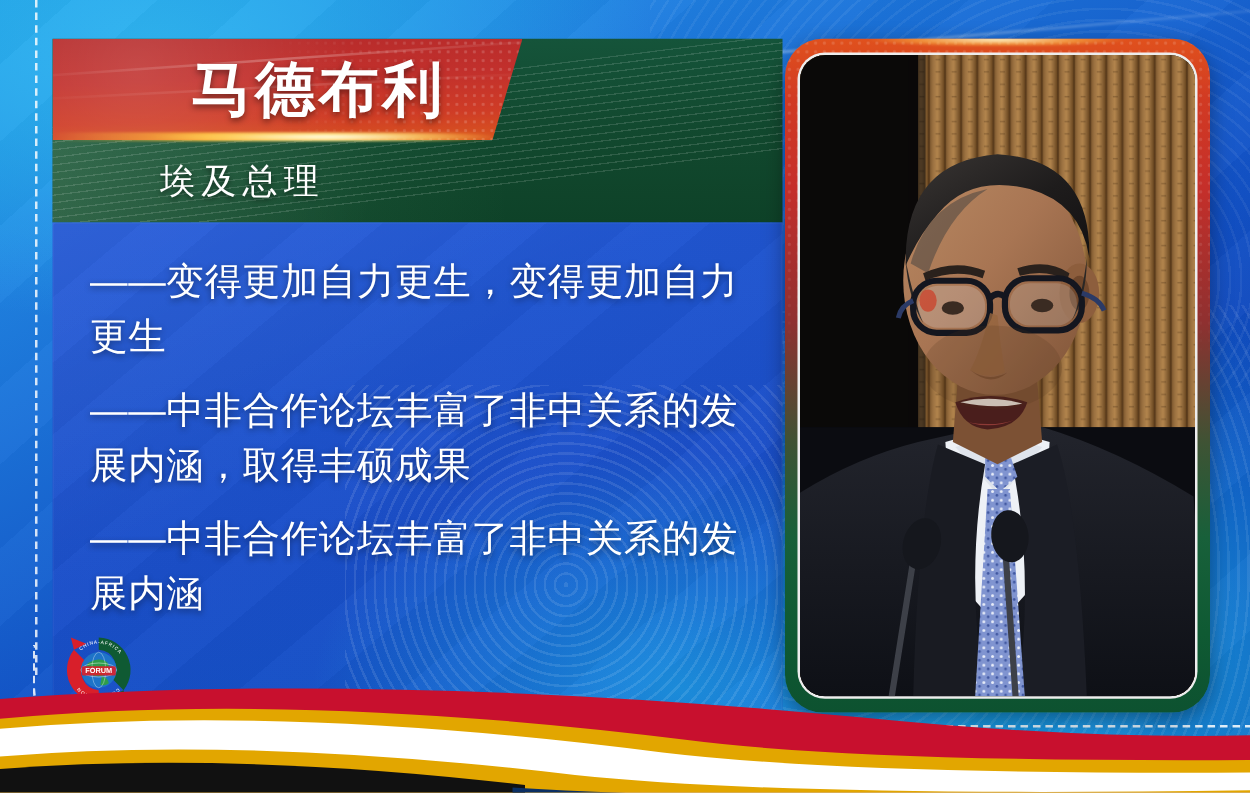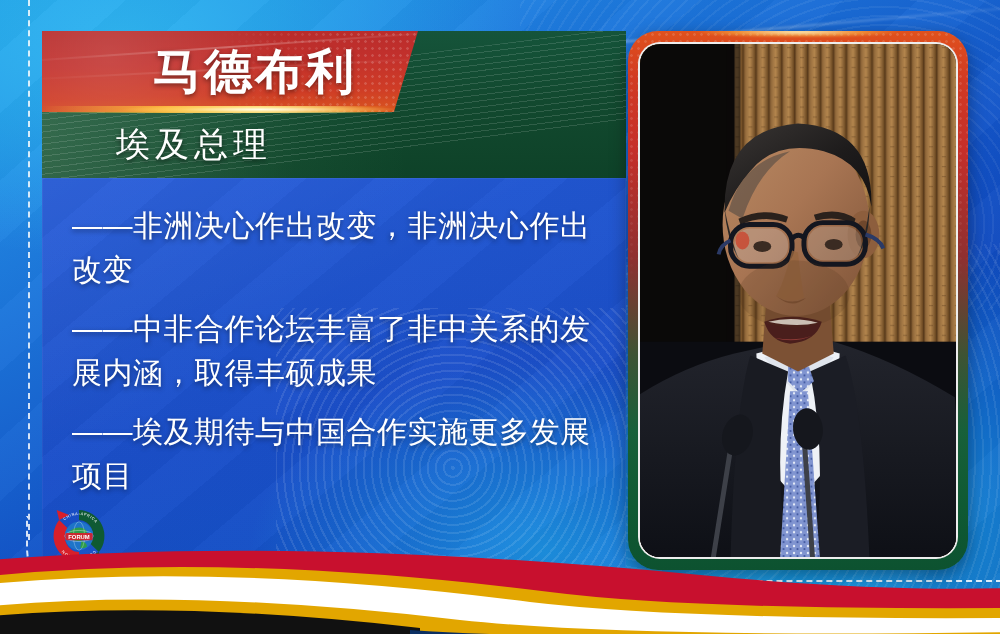--- a/index.html
+++ b/index.html
@@ -118,24 +118,24 @@
     display:flex;align-items:center;justify-content:center;
     padding-right:30px;box-sizing:border-box;
     color:#fff;font-size:48px;font-weight:bold;letter-spacing:3px;
     text-shadow:0 2px 5px rgba(0,0,0,.45);
     white-space:nowrap;
     margin-left:40px;
   }
 
   
   .subtitle{
-    position:absolute;left:40px;top:112px;width:584px;height:66px;
+    position:absolute;left:52px;top:112px;width:584px;height:66px;
     display:flex;align-items:center;justify-content:flex-start;
     padding-left:76px;box-sizing:border-box;
-    color:#fff;font-size:34px;letter-spacing:5px;
+    color:#fff;font-size:28px;letter-spacing:5px;
     text-shadow:0 2px 4px rgba(0,0,0,.55);
     white-space:nowrap;
   }
 
   
   .body-panel{
     position:absolute;left:42px;top:178px;width:584px;height:390px;
     overflow:hidden;
     background:
       radial-gradient(ellipse 460px 300px at 86% 96%, #1c8ede 0%, rgba(28,142,222,0) 64%),
@@ -230,23 +230,23 @@
   </div>
   <div class="gold-glow"></div>
 
   <div class="subtitle">埃及总理</div>
 
   <div class="body-panel">
     <div class="body-sheen"></div>
     <div class="body-diag"></div>
     <div class="body-arcs"></div>
     <div class="body-text">
-      <p class="bullet">——非洲决心作出改变，非洲决心作出改变</p>
+      <p class="bullet">——变得更加自力更生，变得更加自力更生</p>
       <p class="bullet">——中非合作论坛丰富了非中关系的发展内涵，取得丰硕成果</p>
-      <p class="bullet">——埃及期待与中国合作实施更多发展项目</p>
+      <p class="bullet">——中非合作论坛丰富了非中关系的发展内涵</p>
     </div>
   </div>
 
   <div class="logo">
     <svg viewBox="0 0 100 100" width="62" height="62" aria-hidden="true">
       <defs>
         <path id="arcTop" d="M 50 50 m -34 0 a 34 34 0 1 1 68 0" fill="none"></path>
         <path id="arcBot" d="M 50 50 m 34 0 a 34 34 0 1 1 -68 0" fill="none"></path>
       </defs>
 

